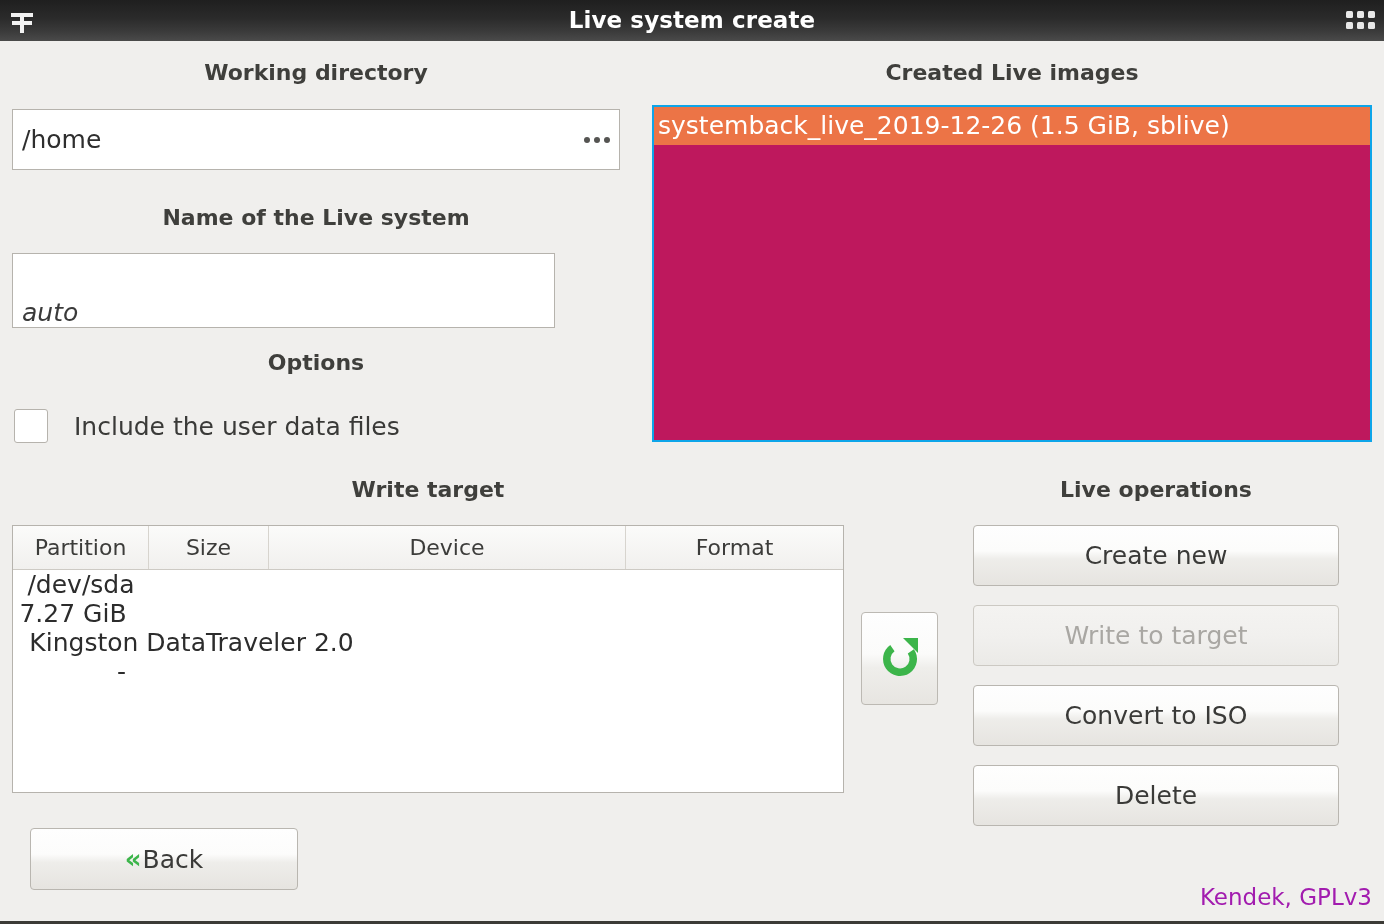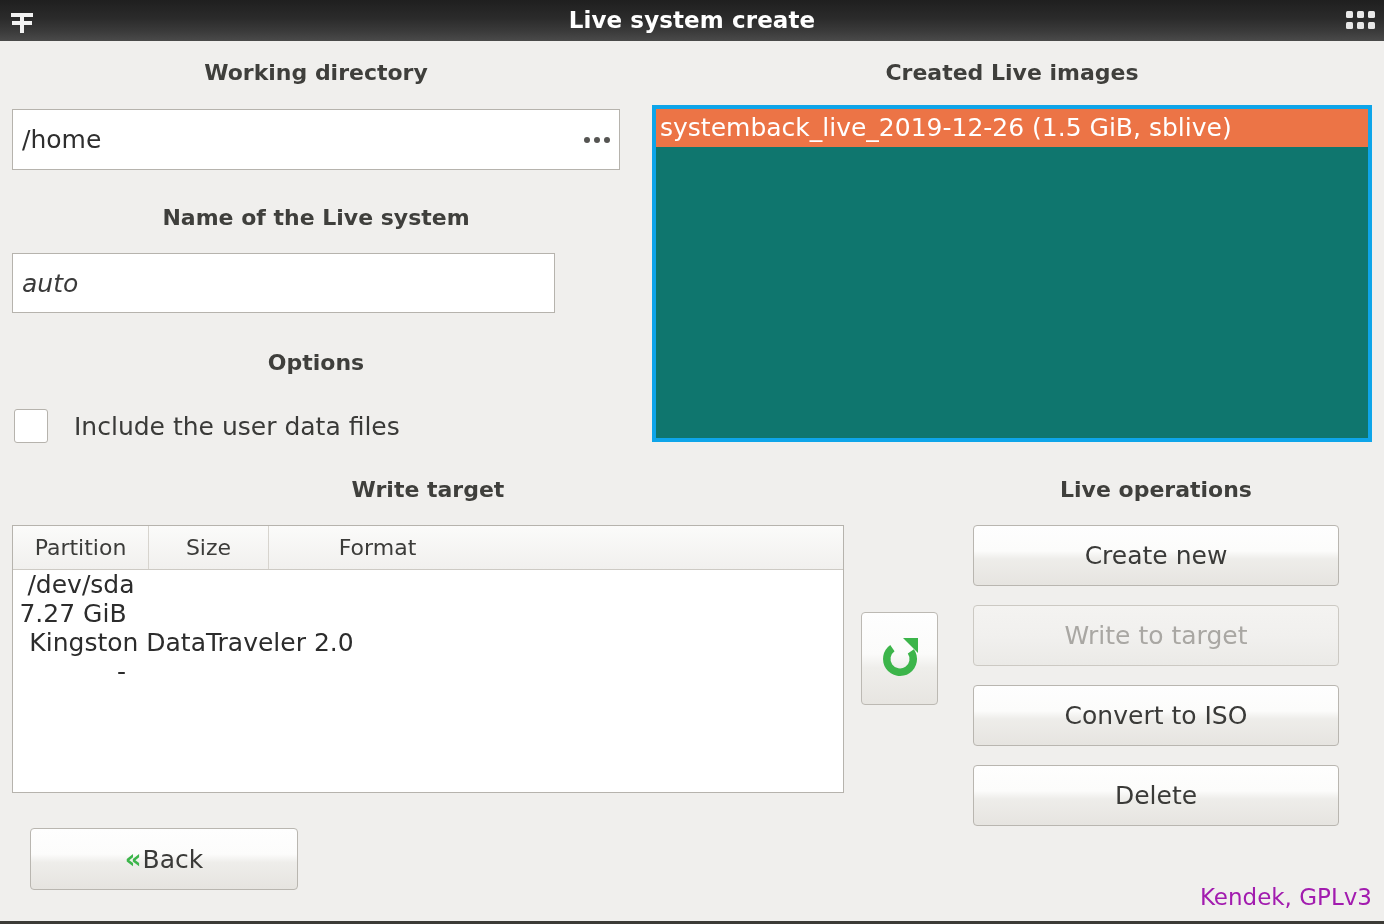--- a/index.html
+++ b/index.html
@@ -100,22 +100,22 @@
     background: #ffffff; border: 1px solid #b6b3ad; border-radius: 3px;
   }
   .checkrow .label {
     font-size: 25px; color: #3a3a38; margin-left: 26px;
     white-space: nowrap;
   }
 
   
   .listbox {
     position: absolute;
-    background: #0f766e;
-    border: 4px solid #0ea5e9;
+    background: #be185d;
+    border: 2px solid #0ea5e9;
     overflow: hidden;
   }
   .listbox .row {
     height: 38px; line-height: 38px;
     font-size: 25px; color: #2e2e2e;
     padding-left: 4px;
     white-space: nowrap; overflow: hidden;
     cursor: pointer;
   }
   .listbox .row.selected {
@@ -216,40 +216,41 @@
   <div class="textfield" style="left:12px; top:109px; width:608px; height:61px;">
     <span class="value">/home</span>
     <span class="dots-btn">
         <i></i>
         <i></i>
         <i></i>
       </span>
   </div>
 
   <div class="heading" style="left:12px; top:205px; width:608px;">Name of the Live system</div>
-  <div class="textfield" style="left:12px; top:253px; width:543px; height:60px;">
+  <div class="textfield" style="left:12px; top:253px; width:543px; height:75px;align-items:flex-end;">
     <span class="value placeholder">auto</span>
   </div>
 
   <div class="heading" style="left:12px; top:350px; width:608px;">Options</div>
   <div class="checkrow" style="left:14px; top:409px;">
     <span class="checkbox"></span>
     <span class="label">Include the user data files</span>
   </div>
 
   <div class="heading" style="left:652px; top:60px; width:720px;">Created Live images</div>
   <div class="listbox" style="left:652px; top:105px; width:720px; height:337px;">
     <div class="row selected">systemback_live_2019-12-26 (1.5 GiB, sblive)</div>
   </div>
 
   <div class="heading" style="left:12px; top:477px; width:832px;">Write target</div>
   <div class="table" style="left:12px; top:525px; width:832px; height:268px;">
     <div class="thead">
       <div class="th" style="width:136px;">Partition</div>
       <div class="th" style="width:120px;">Size</div>
+      <div class="th" style="width:357px;">Device</div>
       <div class="th" style="width:217px;">Format</div>
     </div>
     <div class="tbody">
       <div class="tr">
         <div class="td" style="width:136px;">/dev/sda</div>
         <div class="td" style="width:120px;">7.27 GiB</div>
         <div class="td" style="width:357px;">Kingston DataTraveler 2.0</div>
         <div class="td" style="width:217px;">-</div>
       </div>
     </div>

